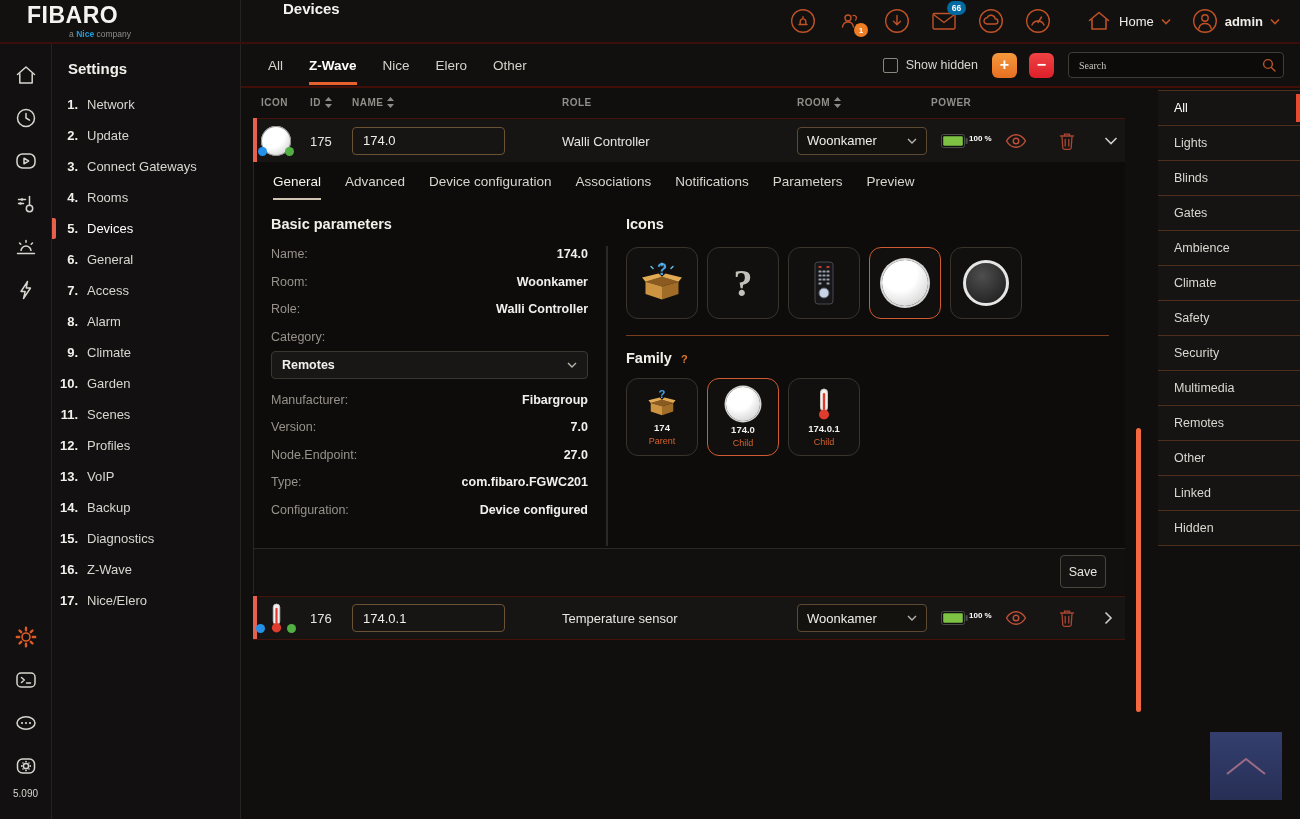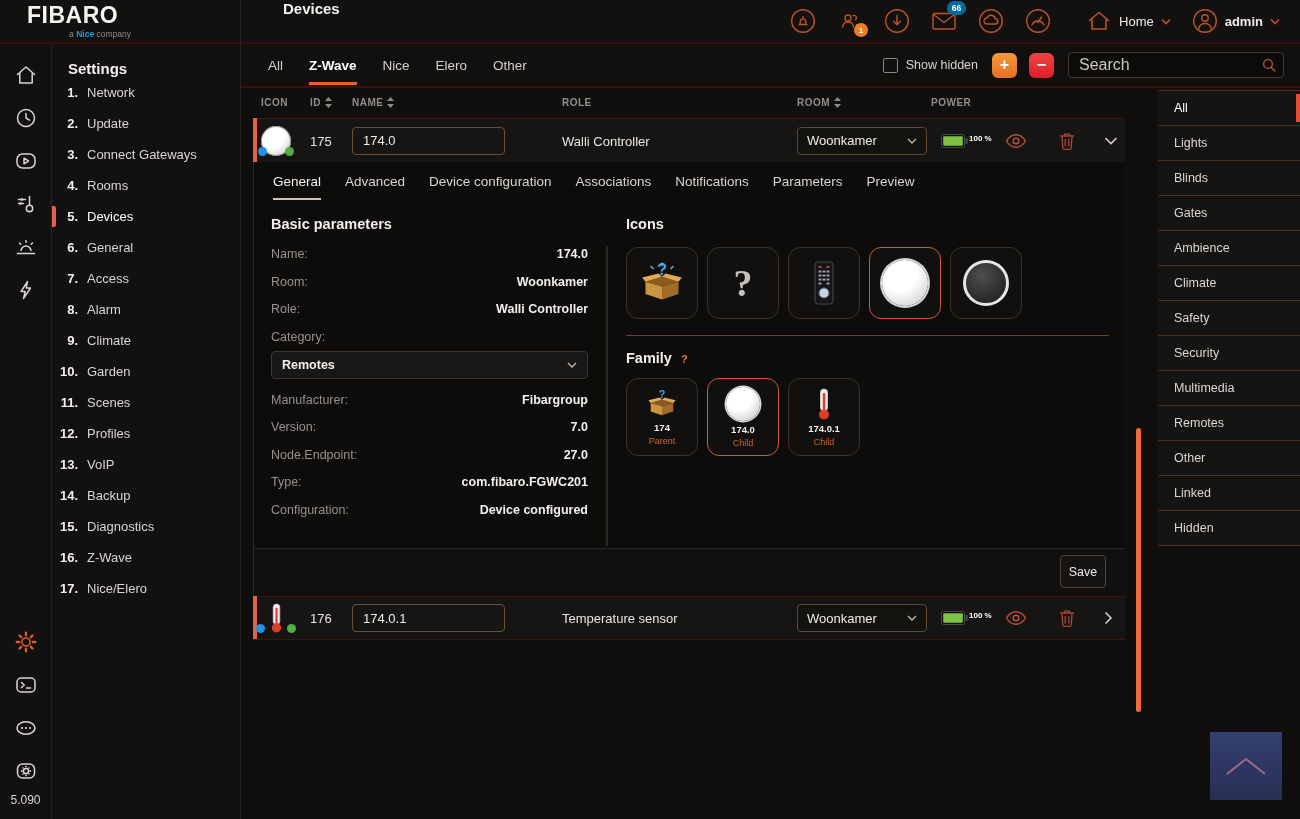--- a/index.html
+++ b/index.html
@@ -28,26 +28,26 @@
   .tb-group{display:flex;align-items:center;gap:7px;cursor:pointer}
   .tb-group .lbl{font-size:13px;color:#f0ede9}
   .home-group{margin-left:14px}
 
   
   #rail{position:absolute;left:0;top:44px;width:52px;height:775px;background:#121010;
     border-right:1px solid #272320;display:flex;flex-direction:column;align-items:center}
   .rail-ic{width:24px;height:24px;margin-top:19px;color:#d9d5d0;cursor:pointer}
   .rail-ic.active{color:#dd5b28}
   .rail-spacer{flex:1}
-  .rail-version{font-size:12px;color:#d8d4cf;margin:10px 0 12px}
+  .rail-version{font-size:10px;color:#d8d4cf;margin:10px 0 20px}
 
   
   #settings{position:absolute;left:52px;top:44px;width:189px;height:775px;background:#121010;
     border-right:1px solid #272320;padding-top:16px}
-  .settings-title{font-size:15px;font-weight:bold;color:#f3f0ec;padding-left:16px;}
+  .settings-title{font-size:15px;font-weight:bold;color:#f3f0ec;padding-left:16px;margin-bottom:12px}
   .s-item{position:relative;display:flex;align-items:center;height:31px;cursor:pointer;font-size:13px}
   .s-item .num{width:26px;text-align:right;font-weight:bold;color:#f3f0ec;margin-right:9px;flex:none}
   .s-item .lab{color:#d9d6d1}
   .s-item.active::before{content:"";position:absolute;left:0;top:5px;bottom:5px;width:4px;background:#e6604b;border-radius:0 2px 2px 0}
   .s-item.active .lab{color:#fff}
 
   
   #main{position:absolute;left:241px;top:44px;width:1059px;height:775px}
   #filterbar{height:44px;display:flex;align-items:center;border-bottom:2px solid #420f08;padding-left:27px;background:#11100e}
   .ftab{position:relative;height:100%;display:flex;align-items:center;margin-right:26px;font-size:13.5px;color:#d6d2cc;cursor:pointer}
@@ -55,21 +55,21 @@
   .ftab.active::after{content:"";position:absolute;left:0;right:0;bottom:1px;height:3px;background:#e8622d}
   .filter-right{margin-left:auto;display:flex;align-items:center;padding-right:16px}
   .chk{width:15px;height:15px;border:1.5px solid #8a857e;border-radius:2px;background:transparent;appearance:none;cursor:pointer}
   .chk-lbl{font-size:12.5px;color:#d8d4cf;margin:0 14px 0 8px}
   .sq-btn{width:25px;height:25px;border:none;border-radius:6px;color:#fff;font-size:16px;font-weight:bold;
     display:flex;align-items:center;justify-content:center;cursor:pointer;line-height:1}
   .sq-btn.add{background:linear-gradient(#f49a3c,#e76f22);margin-right:12px}
   .sq-btn.remove{background:linear-gradient(#f04343,#dd1f2b)}
   .search-wrap{position:relative;margin-left:14px}
   .search-wrap input{width:216px;height:26px;background:#0c0b0a;border:1px solid #413c36;border-radius:4px;
-    color:#e8e5e1;font-size:16px;padding:0 28px 0 10px;font-family:Liberation Sans, sans-serif}
+    color:#e8e5e1;font-size:10px;padding:0 28px 0 10px;font-family:Liberation Serif, serif}
   .search-wrap input::placeholder{color:#c9c5bf}
   .search-ic{position:absolute;right:8px;top:6px}
 
   
   #content{position:absolute;left:0;top:44px;width:917px;padding:0 33px 0 12px}
   .thead{position:relative;height:30px}
   .th{position:absolute;top:9px;font-size:10px;font-weight:bold;color:#918d88;letter-spacing:.5px;display:flex;gap:4px;align-items:center}
   .row{position:relative;height:44px;background:#171514;border-top:1px solid #44130b}
   .row::before{content:"";position:absolute;left:0;top:-1px;bottom:0;width:4px;background:#e6604b}
   .row.last{border-bottom:1px solid #44130b}

